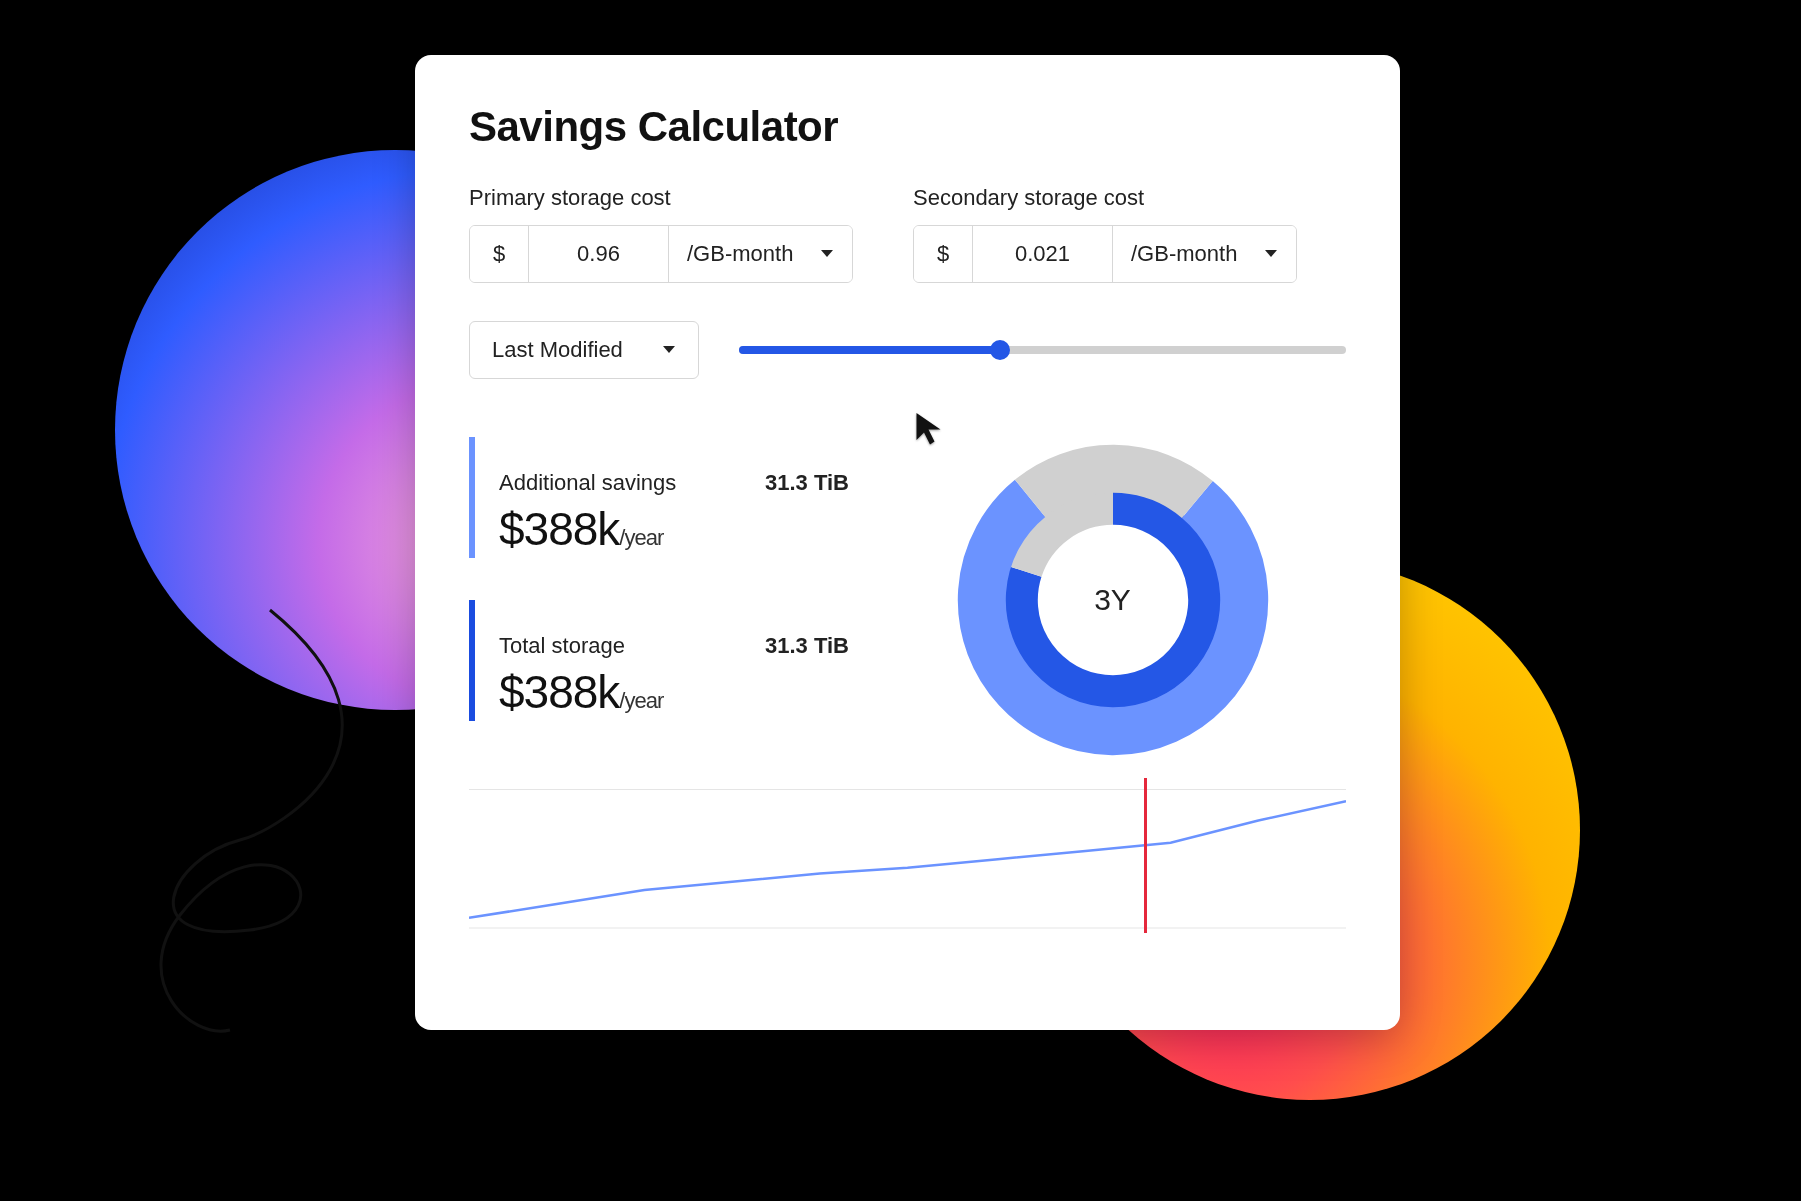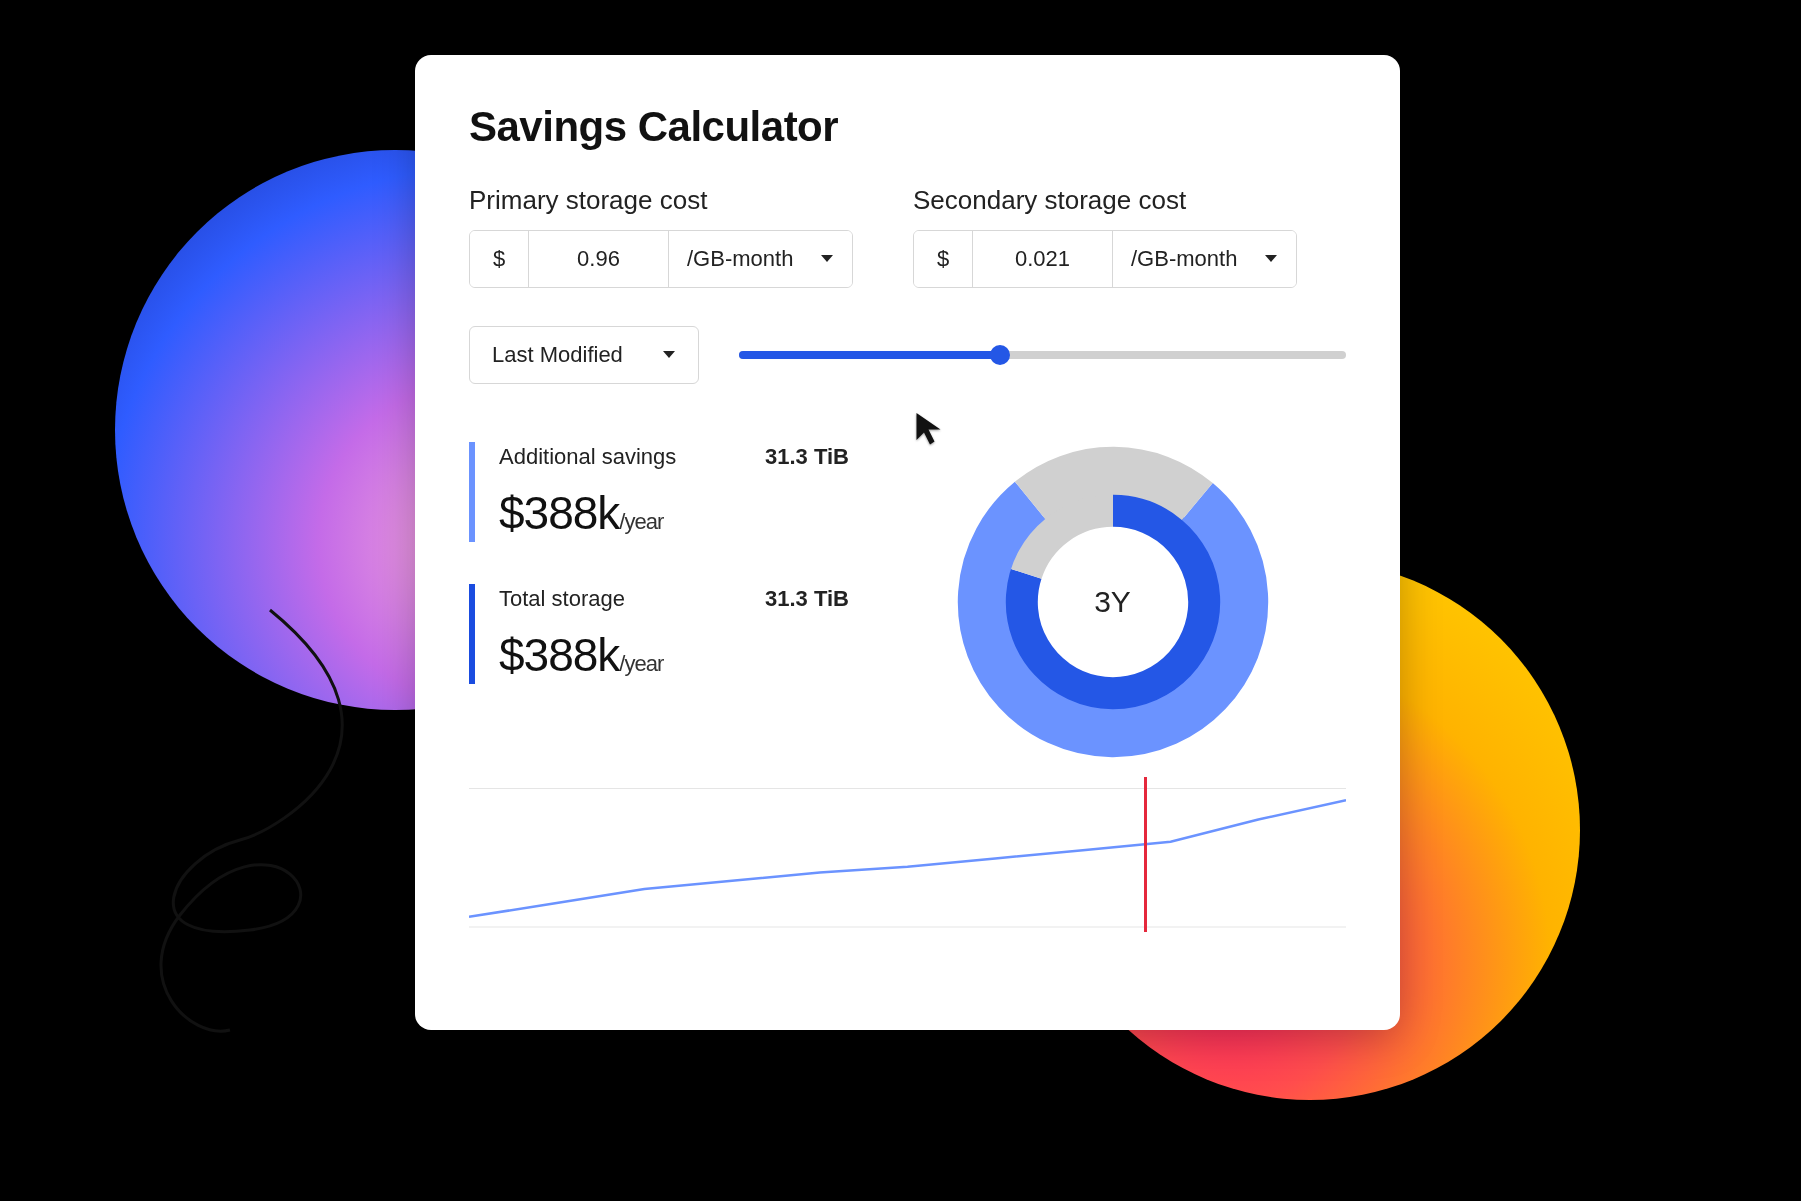--- a/index.html
+++ b/index.html
@@ -55,21 +55,21 @@
   }
 
   
   .costs-row {
     display: flex;
     gap: 60px;
     margin-top: 34px;
   }
   .cost-block { flex: none; }
   .cost-label {
-    font-size: 26px;
+    font-size: 22px;
     color: #222;
     margin-bottom: 14px;
   }
   .cost-input-group {
     display: flex;
     height: 58px;
     border: 1px solid #d7d7d7;
     border-radius: 6px;
     overflow: hidden;
   }
@@ -163,27 +163,28 @@
     margin-bottom: 42px;
   }
   .savings-block.light { border-color: #6b93ff; }
   .savings-block.dark  { border-color: #1a4ce0; }
   .savings-head {
     display: flex;
     justify-content: space-between;
     align-items: flex-start;
     font-size: 22px;
     color: #222;
+    margin-top: 31px;
   }
   .savings-size { font-weight: 700; }
   .savings-amount {
     font-size: 46px;
     font-weight: 500;
     color: #111;
-    margin-top: 16px;
+    margin-top: 6px;
     letter-spacing: -1px;
   }
   .savings-unit {
     font-size: 22px;
     font-weight: 400;
     color: #333;
   }
 
   .donut-col {
     flex: 1;

